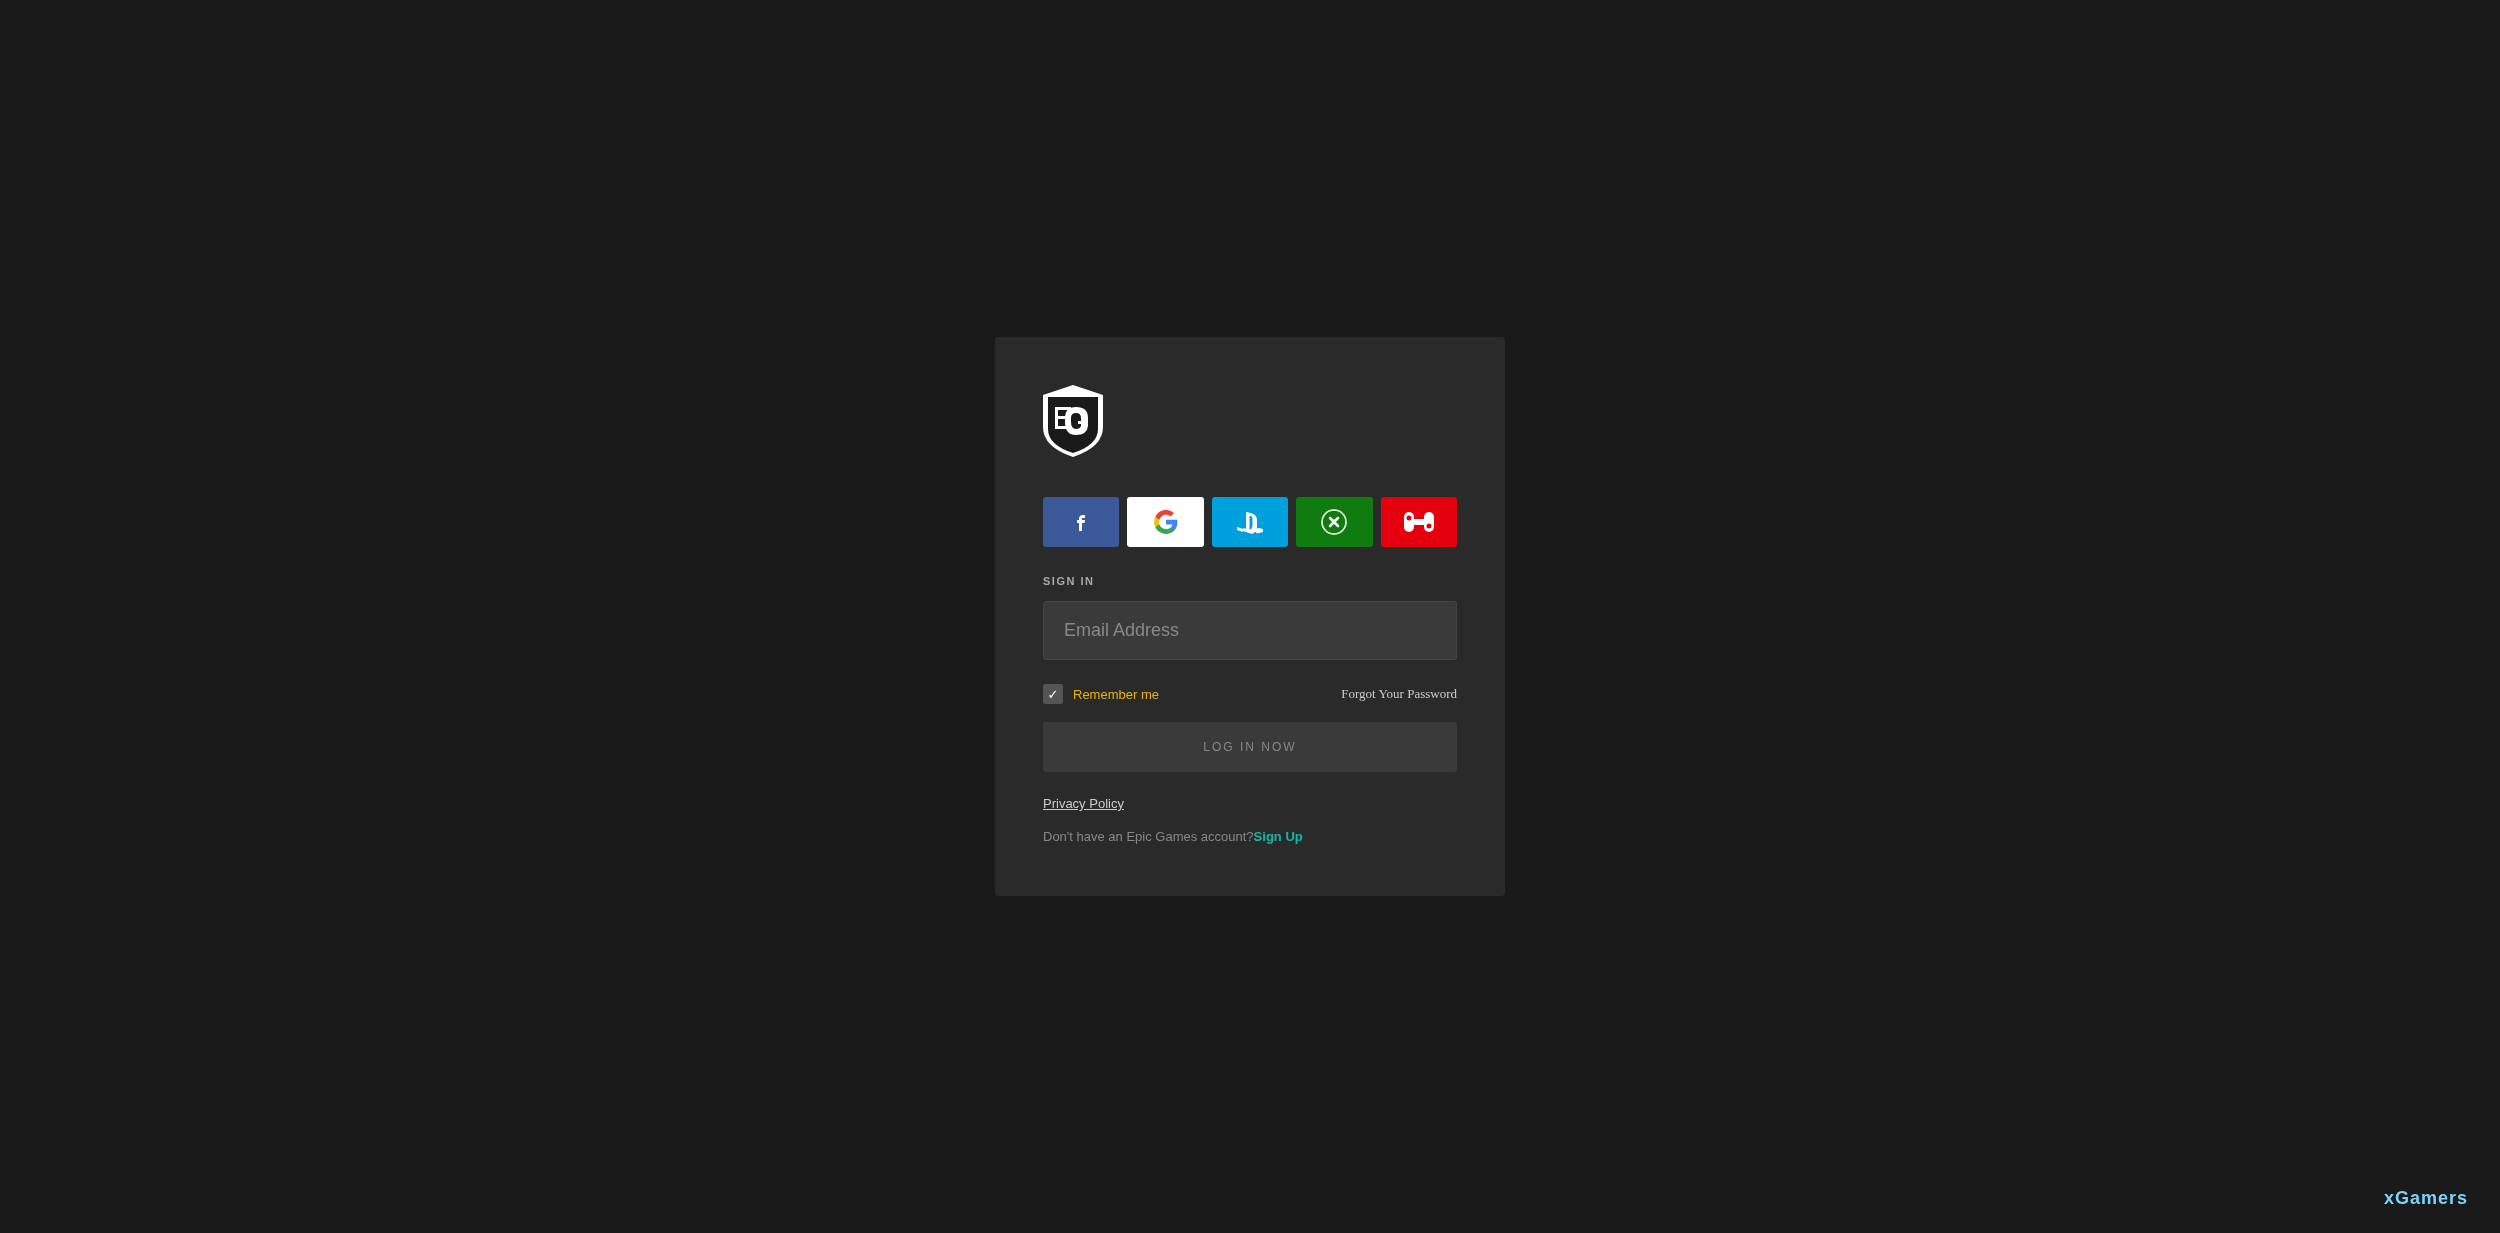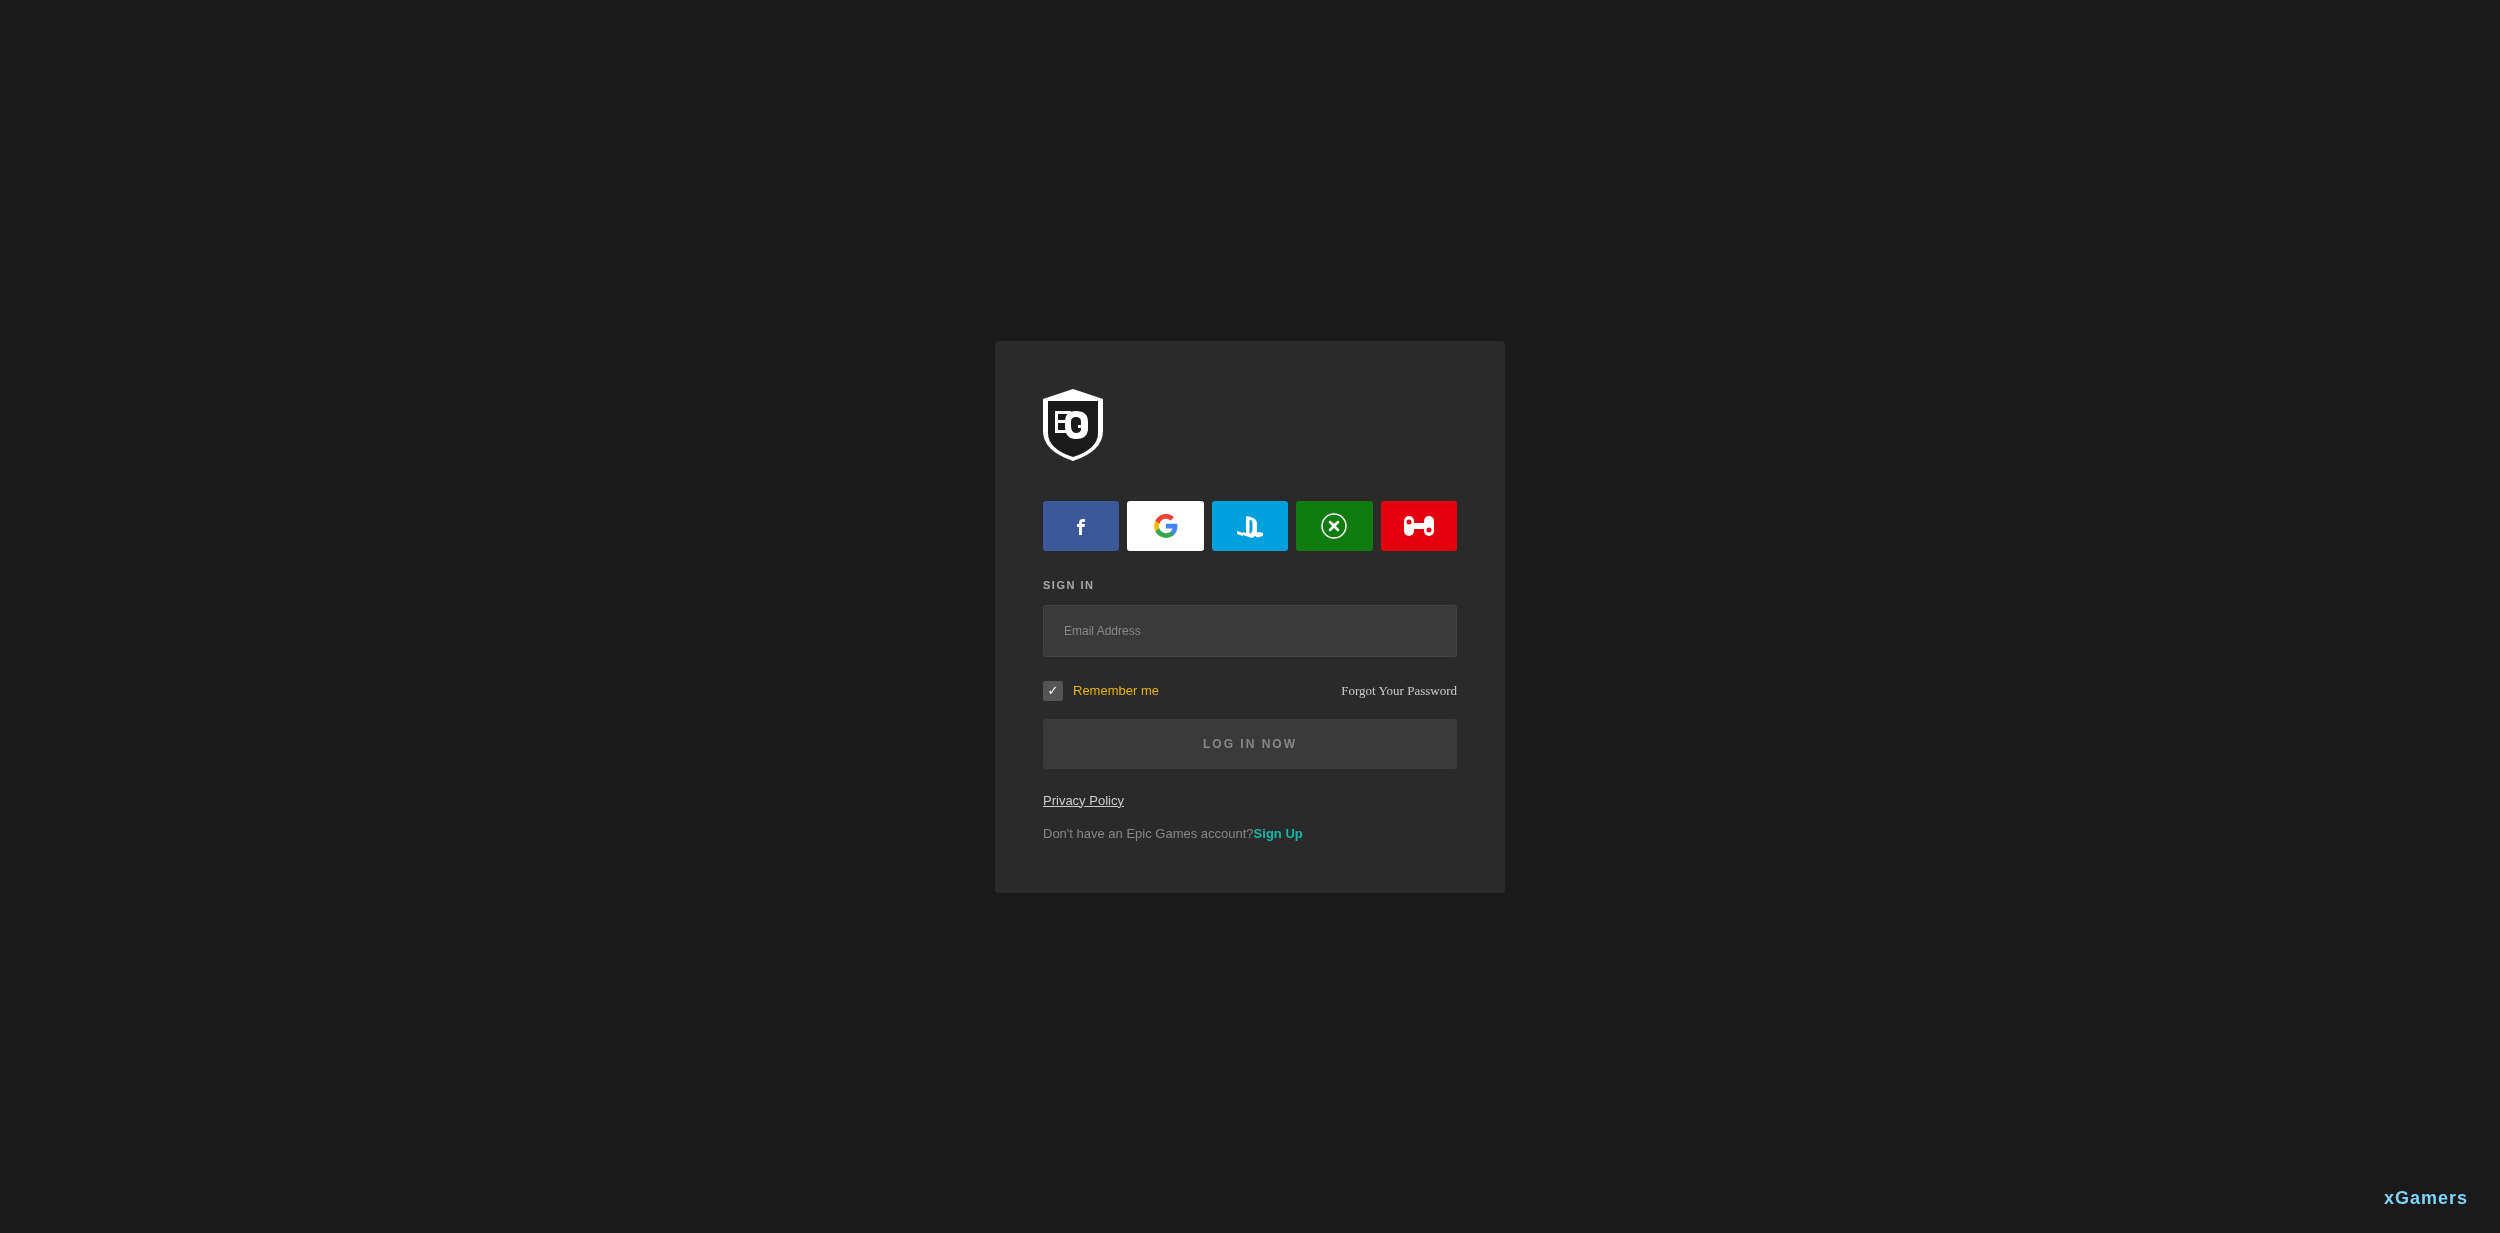--- a/index.html
+++ b/index.html
@@ -75,21 +75,21 @@
       margin-bottom: 14px;
     }
 
     .input-field {
       width: 100%;
       background-color: #3a3a3a;
       border: 1px solid #444;
       border-radius: 3px;
       padding: 18px 20px;
       color: #c4b5fd;
-      font-size: 12px;
+      font-size: 18px;
       margin-bottom: 10px;
       outline: none;
     }
 
     .input-field::placeholder {
       color: #888888;
     }
 
     .options-row {
       width: 100%;
@@ -139,21 +139,21 @@
     }
 
     .login-button {
       width: 100%;
       background-color: #3a3a3a;
       color: #888888;
       border: none;
       border-radius: 3px;
       padding: 18px;
       font-size: 12px;
-      font-weight: 700;
+      font-weight: 400;
       letter-spacing: 2px;
       text-transform: uppercase;
       cursor: pointer;
       margin-bottom: 24px;
     }
 
     .privacy-policy {
       color: #cccccc;
       font-size: 13px;
       text-decoration: underline;

